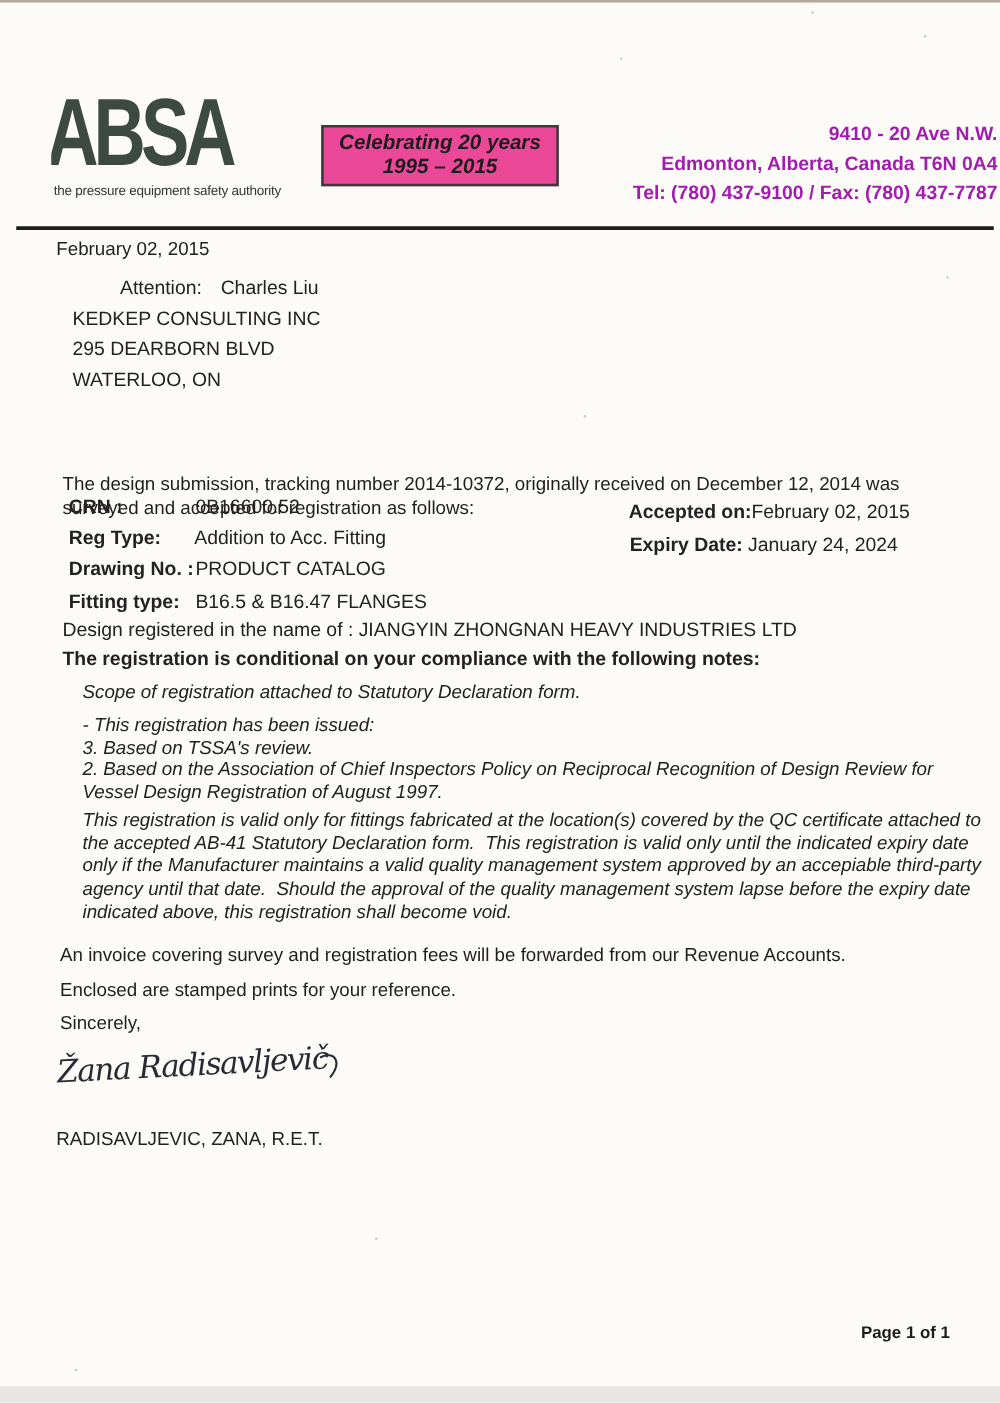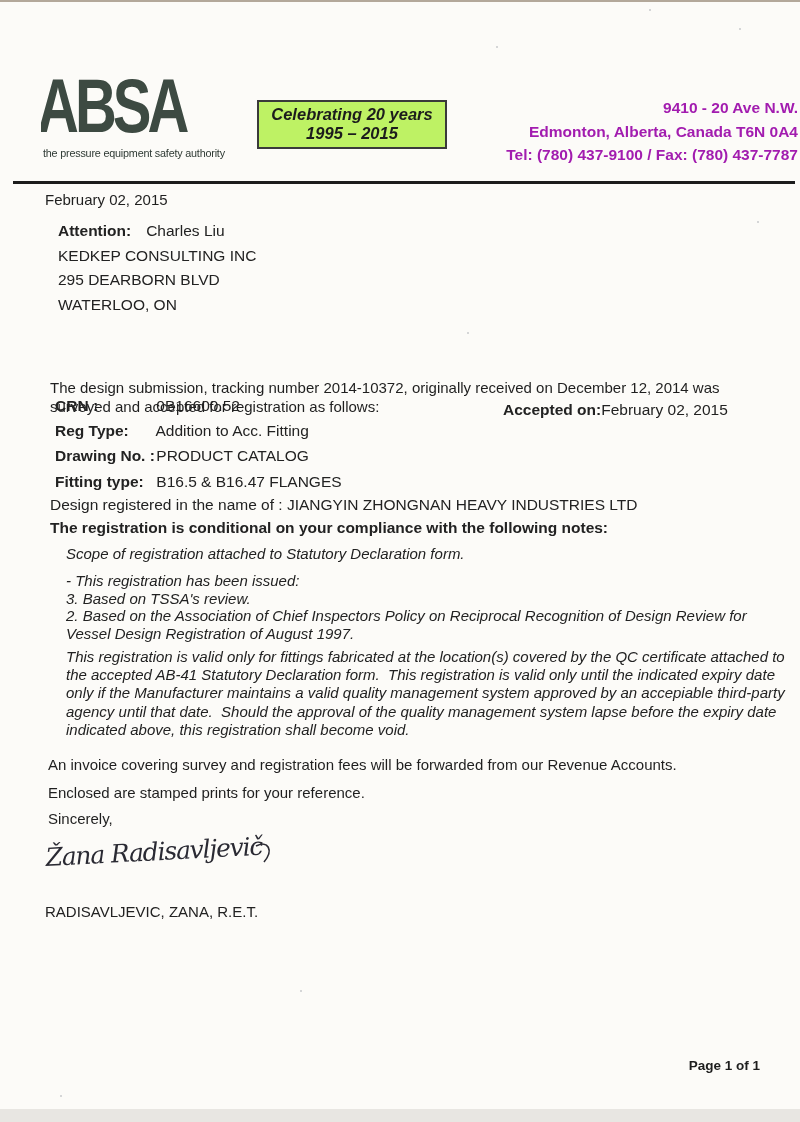--- a/index.html
+++ b/index.html
@@ -13,36 +13,36 @@
     color:#222;
   }
   .scan-top-edge{position:absolute;left:0;top:0;width:800px;height:2px;background:#9b8c7b;opacity:.75;}
   .speck{position:absolute;width:2px;height:2px;background:#8a8f96;border-radius:50%;opacity:.45;}
 
   
   .logo-wrap{position:absolute;left:41px;top:68px;width:200px;}
   .logo-tagline{position:absolute;left:43px;top:147px;font-size:10.8px;font-weight:normal;color:#2e3933;letter-spacing:-0.2px;white-space:nowrap;}
   .banner-box{
     position:absolute;left:257px;top:100px;width:186px;
-    border:2px solid #3a3a3a;background:#bef264;
+    border:2px solid #3a3a3a;background:#ec4899;
     text-align:center;padding:3px 0 4px 0;
     font-style:italic;font-weight:bold;font-size:16.5px;color:#1c1c1c;line-height:19px;
   }
   .addr-block{
     position:absolute;right:2px;top:96px;width:420px;
     text-align:right;font-weight:bold;font-size:15.5px;color:#a21caf;line-height:23.5px;
     white-space:nowrap;
   }
   .rule{position:absolute;left:13px;top:181px;width:782px;height:2.5px;background:#1c1c1c;}
 
   
   .t15{font-size:15px;color:#1f1f1f;}
   .date-line{position:absolute;left:45px;top:191px;}
   .attn-block{position:absolute;left:58px;top:219px;line-height:24.5px;font-size:15.5px;}
-  .attn-label{font-weight:bold;}
+  .attn-label{font-weight:normal;margin-left:38px;}
   .attn-name{margin-left:15px;}
   .intro{position:absolute;left:50px;top:355px;width:715px;line-height:18.5px;white-space:pre-wrap;margin-top:24px;}
   .fields{position:absolute;left:55px;top:397px;font-size:15.5px;}
   .frow{height:25.2px;white-space:nowrap;}
   .flabel{display:inline-block;width:97px;font-weight:bold;}
   .dates-block{position:absolute;left:503px;top:397px;font-size:15.5px;line-height:26.5px;white-space:nowrap;text-align:center;width:216px;}
   .dlabel{font-weight:bold;}
   .registered-line{position:absolute;left:50px;top:496px;font-size:15.5px;white-space:nowrap;}
   .conditional-line{position:absolute;left:50px;top:519px;font-size:15.5px;font-weight:bold;white-space:nowrap;}
   .italic{font-style:italic;margin-left:16px;}
@@ -119,20 +119,23 @@
     <div class="frow">
       <span class="flabel">Fitting type:</span>
       <span class="fvalue">B16.5 &amp; B16.47 FLANGES</span>
     </div>
   </div>
 
   <div class="dates-block">
     <div>
       <span class="dlabel">Accepted on:</span><span>February 02, 2015</span>
     </div>
+    <div>
+      <span class="dlabel">Expiry Date:</span> <span>January 24, 2024</span>
+    </div>
   </div>
 
   <div class="registered-line">Design registered in the name of : JIANGYIN ZHONGNAN HEAVY INDUSTRIES LTD</div>
   <div class="conditional-line">The registration is conditional on your compliance with the following notes:</div>
   <div class="scope-line italic">Scope of registration attached to Statutory Declaration form.</div>
 
   <div class="issued-block italic">
     <div> - This registration has been issued:</div>
     <div>3. Based on TSSA's review.</div>
     <div>2. Based on the Association of Chief Inspectors Policy on Reciprocal Recognition of Design Review for Vessel Design Registration of August 1997.</div>

